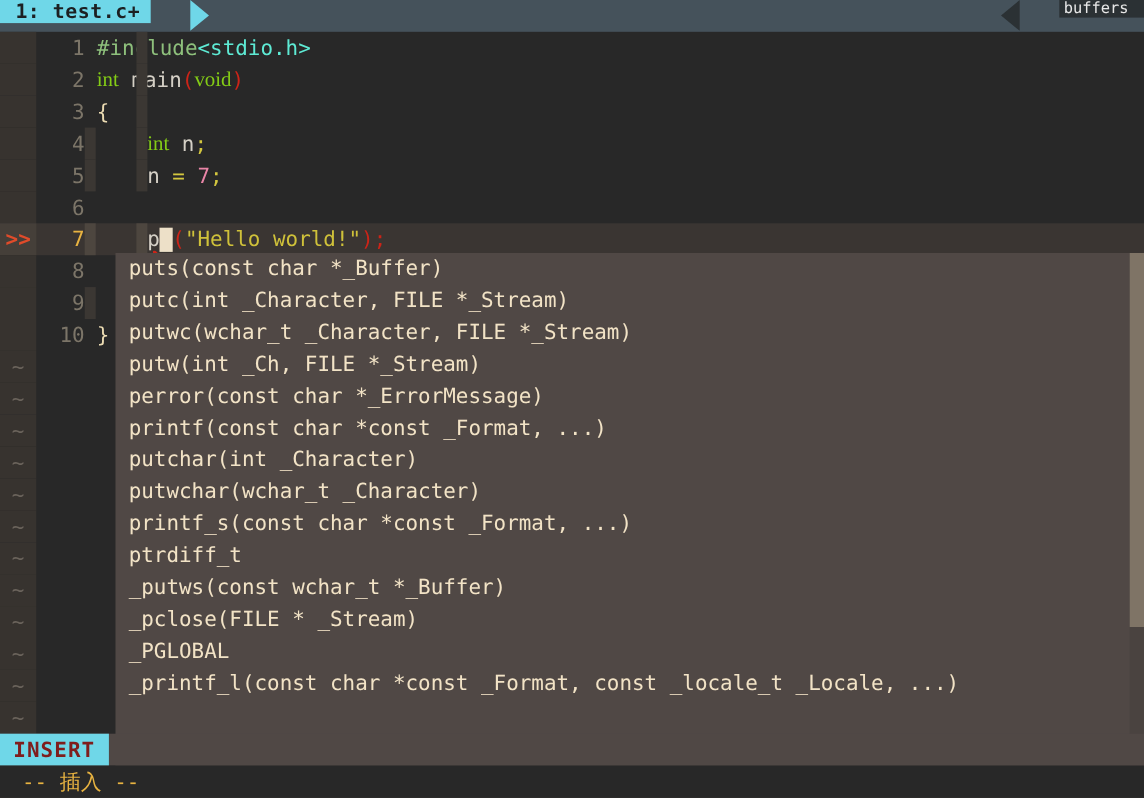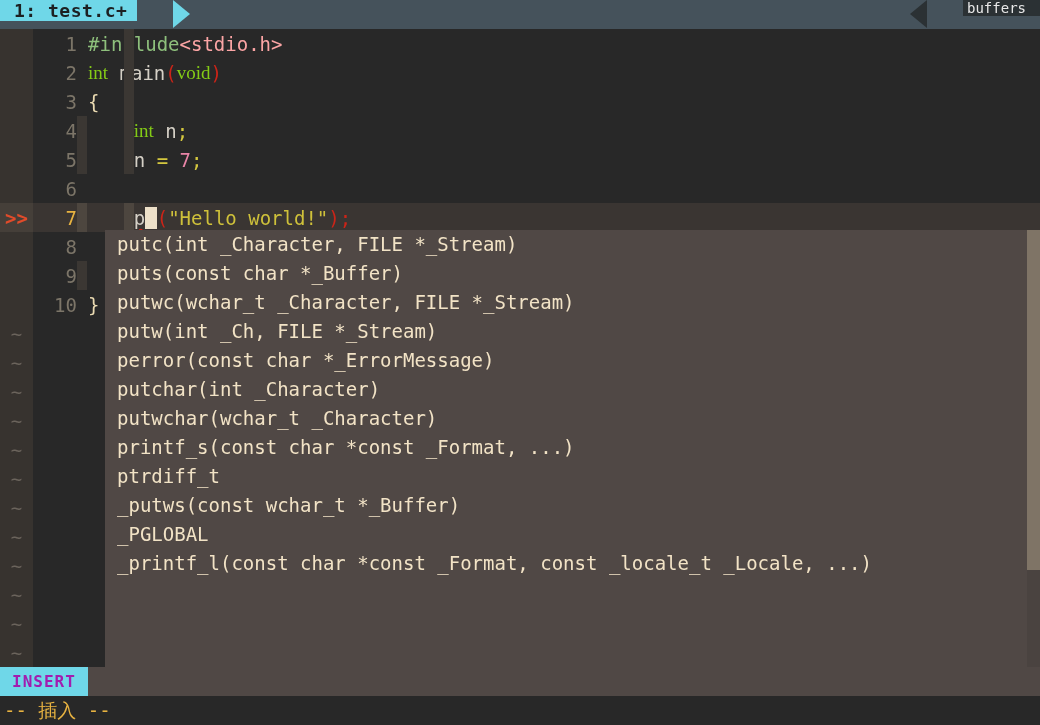--- a/index.html
+++ b/index.html
@@ -71,21 +71,21 @@
               display:flex; align-items:center; }
   .tilde { color:#6b645c; width:33px; min-width:33px; text-align:center;
            font-size:19px; background:#37332f; height:29px;
            display:flex; align-items:center; justify-content:center; }
 
   
   .iguide { position:absolute; top:0; width:10px; height:29px; background:#3b3733; }
 
   
   .c-inc   { color:#8ec07c; }
-  .c-str   { color:#fca5a5; }
+  .c-str   { color:#5eead4; }
   .c-strq  { color:#cfc13a; }
   .c-type  { color:#84cc16;font-family:Liberation Serif, serif; }
   .c-ident { color:#d5d0c6; }
   .c-paren { color:#cc2418; }
   .c-num   { color:#e985a7; }
   .c-brace { color:#ebdbb2; }
   .c-punct { color:#d4c73f; }
   .c-err   { color:#d5d0c6; text-decoration:underline wavy #cc2418; text-underline-offset:4px; }
   .cursorblk { background:#ede0c8; color:#3a3532; }
 
@@ -109,29 +109,29 @@
     position:absolute; right:0; top:0; width:13px; height:340px;
     background:#7f7466;
   }
 
   
   #statusline {
     position:absolute; left:0; top:667px; width:1040px; height:29px;
     display:flex; align-items:stretch; background:#504845;
   }
   #mode-badge {
-    background:#6fd7e8; color:#a21caf;
+    background:#6fd7e8; color:#7f1d1d;
     display:flex; align-items:center; padding:0 12px;
-    font-size:16px; font-weight:bold; letter-spacing:1px;
+    font-size:19px; font-weight:bold; letter-spacing:1px;
   }
   #status-rest { flex:1; background:transparent; }
   #cmdline {
     position:absolute; left:0; top:696px; width:1040px; height:29px;
     background:#282828; color:#e8b341;
-    display:flex; align-items:center; padding-left:4px;
+    display:flex; align-items:center; padding-left:20px;
     font-size:19px; white-space:pre;
   }
 </style>
 </head>
 <body>
 
 <div id="app">
 
   <div id="tabline">
     <div class="tab-active">
@@ -218,30 +218,32 @@
         <div class="row"><div class="tilde">~</div></div>
         <div class="row"><div class="tilde">~</div></div>
         <div class="row"><div class="tilde">~</div></div>
         <div class="row"><div class="tilde">~</div></div>
         <div class="row"><div class="tilde">~</div></div>
       </div>
   </div>
 
   <div id="popup">
     <div id="popup-items">
+        <div class="pitem">puts(const char *_Buffer)</div>
         <div class="pitem">putc(int _Character, FILE *_Stream)</div>
-        <div class="pitem">puts(const char *_Buffer)</div>
         <div class="pitem">putwc(wchar_t _Character, FILE *_Stream)</div>
         <div class="pitem">putw(int _Ch, FILE *_Stream)</div>
         <div class="pitem">perror(const char *_ErrorMessage)</div>
+        <div class="pitem">printf(const char *const _Format, ...)</div>
         <div class="pitem">putchar(int _Character)</div>
         <div class="pitem">putwchar(wchar_t _Character)</div>
         <div class="pitem">printf_s(const char *const _Format, ...)</div>
         <div class="pitem">ptrdiff_t</div>
         <div class="pitem">_putws(const wchar_t *_Buffer)</div>
+        <div class="pitem">_pclose(FILE * _Stream)</div>
         <div class="pitem">_PGLOBAL</div>
         <div class="pitem">_printf_l(const char *const _Format, const _locale_t _Locale, ...)</div>
       </div>
     <div id="pscroll">
       <div id="pthumb"></div>
     </div>
   </div>
 
   <div id="statusline">
     <div id="mode-badge">

